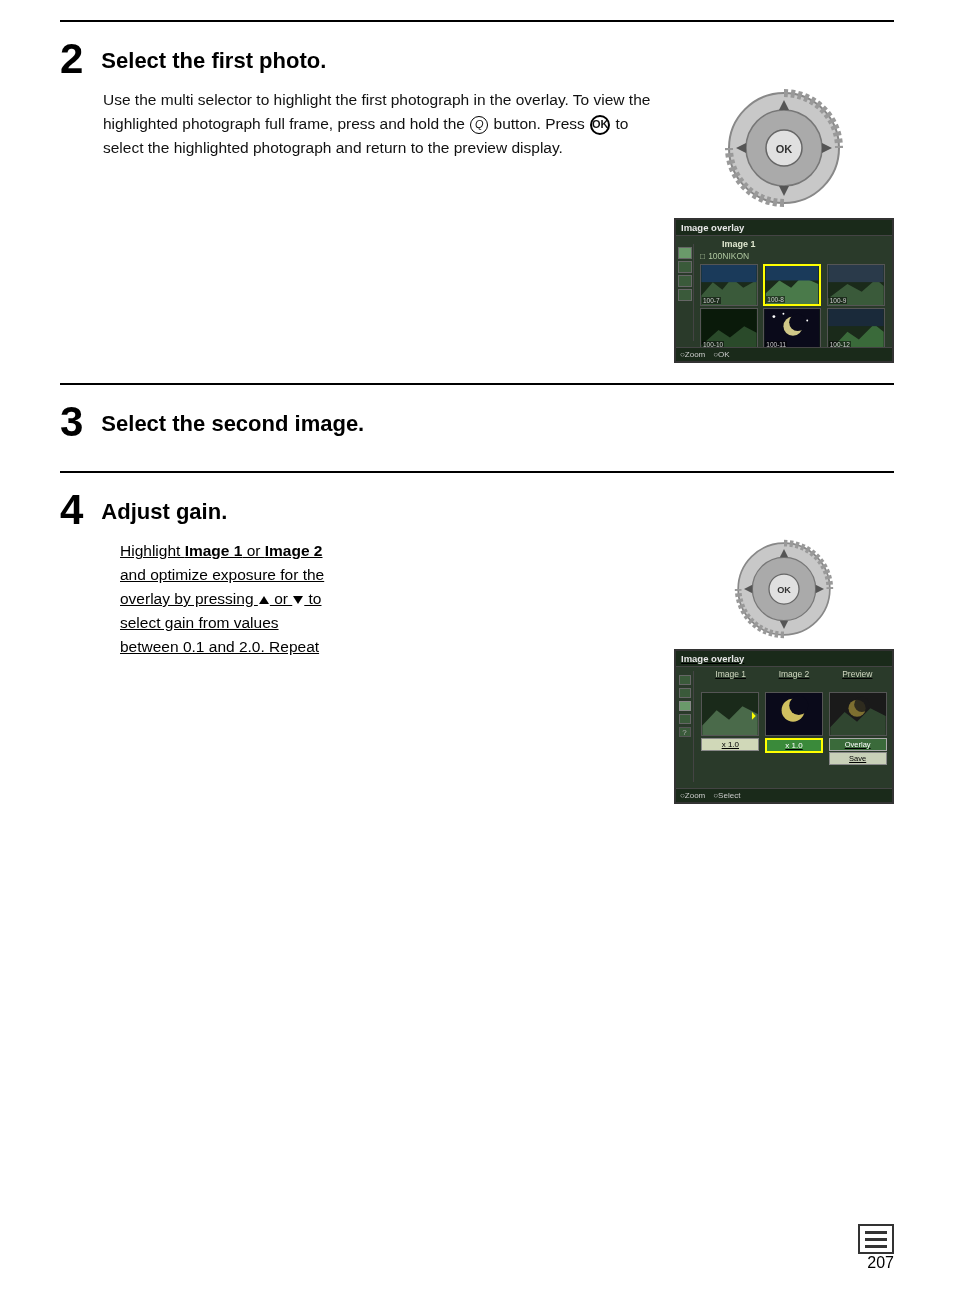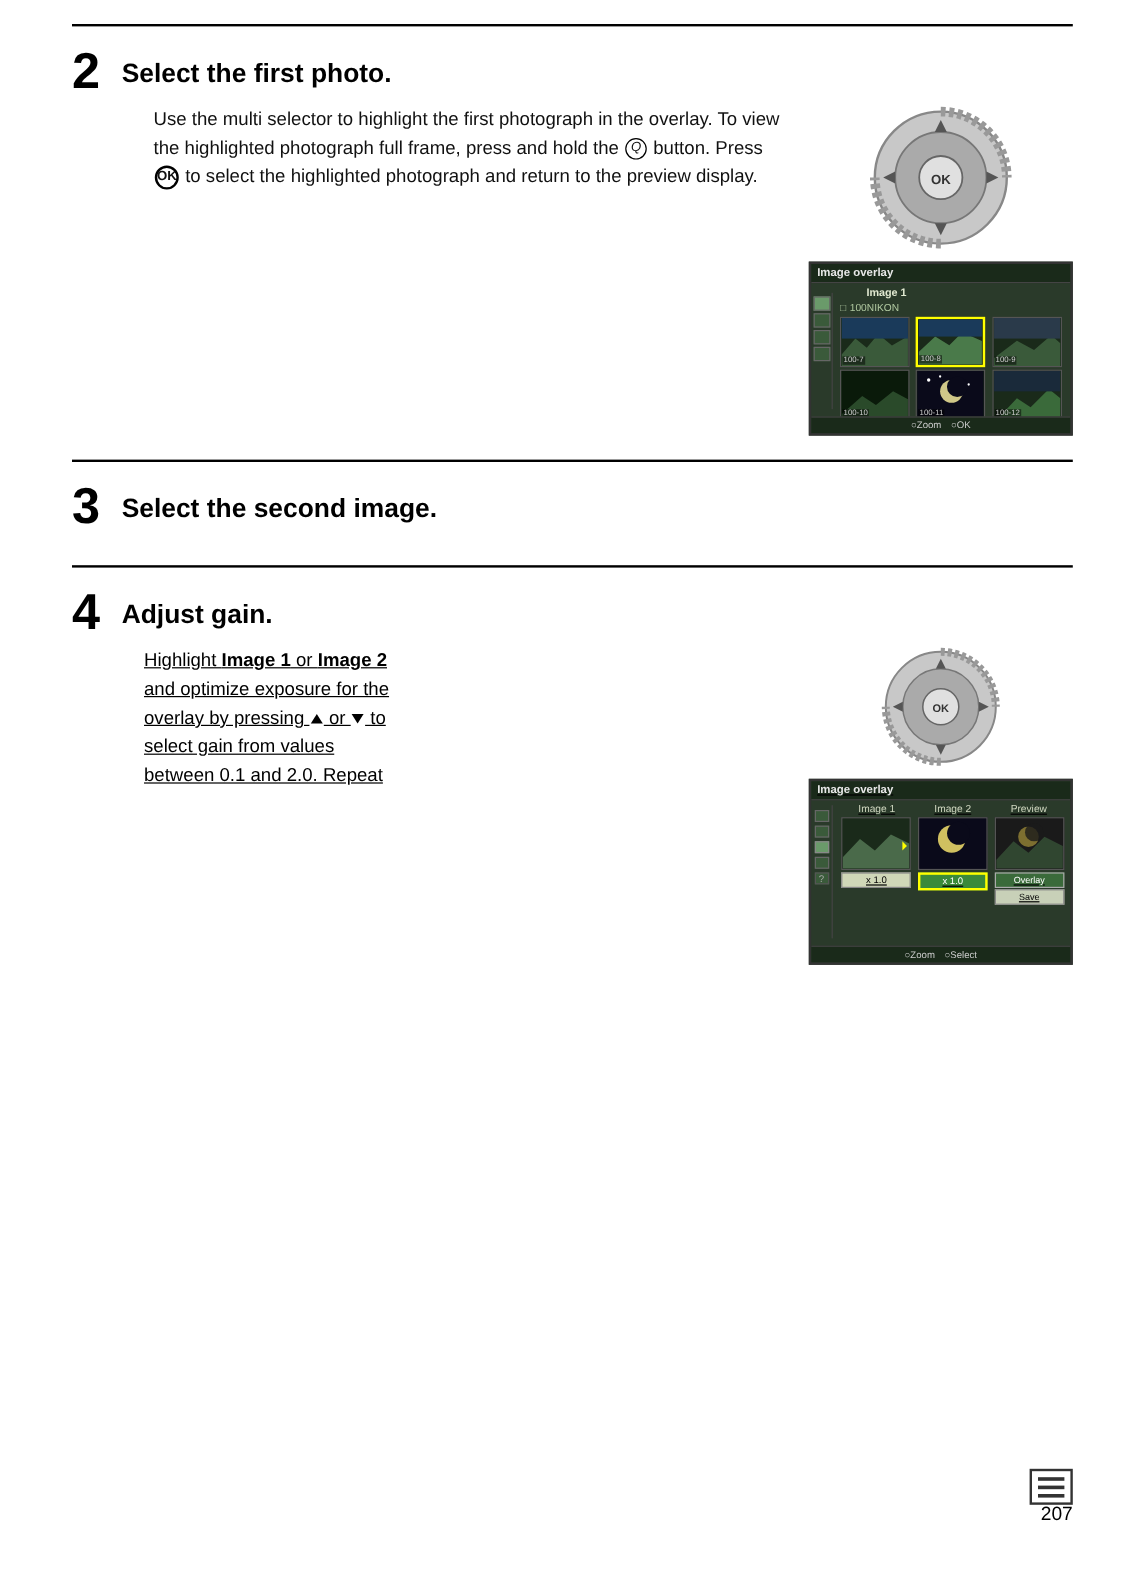--- a/index.html
+++ b/index.html
@@ -46,21 +46,21 @@
       font-size: 22px;
       font-weight: bold;
       font-family: Arial, sans-serif;
       margin-top: 6px;
     }
 
     .step-content {
       display: flex;
       flex-direction: row;
       align-items: flex-start;
-      margin-left: 68px;
+      margin-left: 43px;
     }
 
     .step-text {
       flex: 1;
       font-size: 15.5px;
       line-height: 1.55;
       font-family: Arial, sans-serif;
       color: #111;
     }
 
@@ -189,21 +189,20 @@
       bottom: 0;
       left: 0;
       right: 0;
       background: #1a2a1a;
       padding: 2px 4px;
       font-size: 8px;
       color: #ccc;
       display: flex;
       gap: 8px;
       border-top: 1px solid #444;
-      justify-content: center;
     }
 
     
     .ok-circle {
       display: inline-flex;
       align-items: center;
       justify-content: center;
       width: 20px;
       height: 20px;
       border: 2px solid #000;
@@ -489,21 +488,21 @@
           </div>
 
           <div style="margin-left:20px; padding:2px 4px; display:flex; flex-direction:column; height:calc(100% - 40px);">
 
             <div style="display:flex; gap:2px; font-size:8.5px; color:#d0d8c0; margin-bottom:2px;">
               <div style="flex:1; text-align:center;">Image 1</div>
               <div style="flex:1; text-align:center;">Image 2</div>
               <div style="flex:1; text-align:center;">Preview</div>
             </div>
 
-            <div style="display:flex; gap:3px;">
+            <div style="display:flex; gap:3px;margin-top:11px;">
 
               <div style="flex:1; display:flex; flex-direction:column; align-items:center; gap:2px;">
                 <div style="width:58px;height:44px;background:#1a2a1a;border:1px solid #555; position:relative; overflow:hidden;">
                   <svg viewBox="0 0 58 44" style="width:100%;height:100%;">
                     <rect width="58" height="44" fill="#1a2a1a"></rect>
                     <polygon points="0,34 15,18 28,28 42,14 58,22 58,44 0,44" fill="#4a6a4a"></polygon>
 
                     <polygon points="52,20 56,24 52,28" fill="#ffff00"></polygon>
                   </svg>
                 </div>

